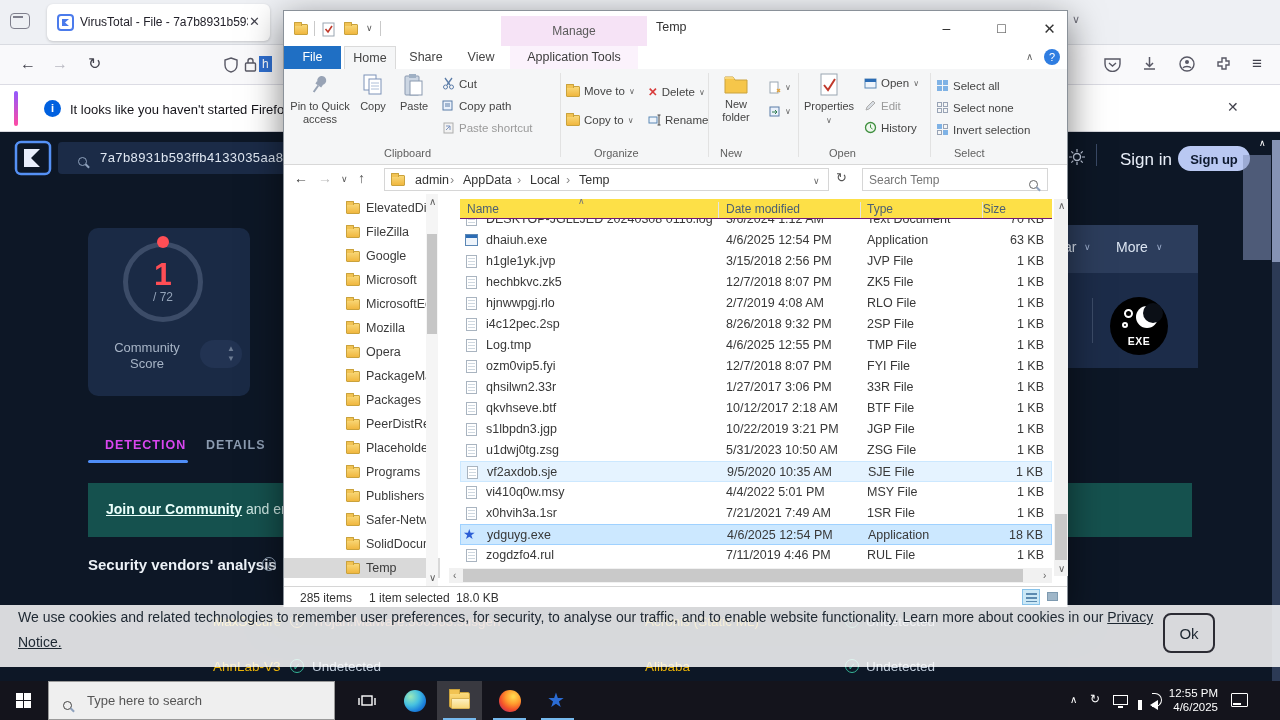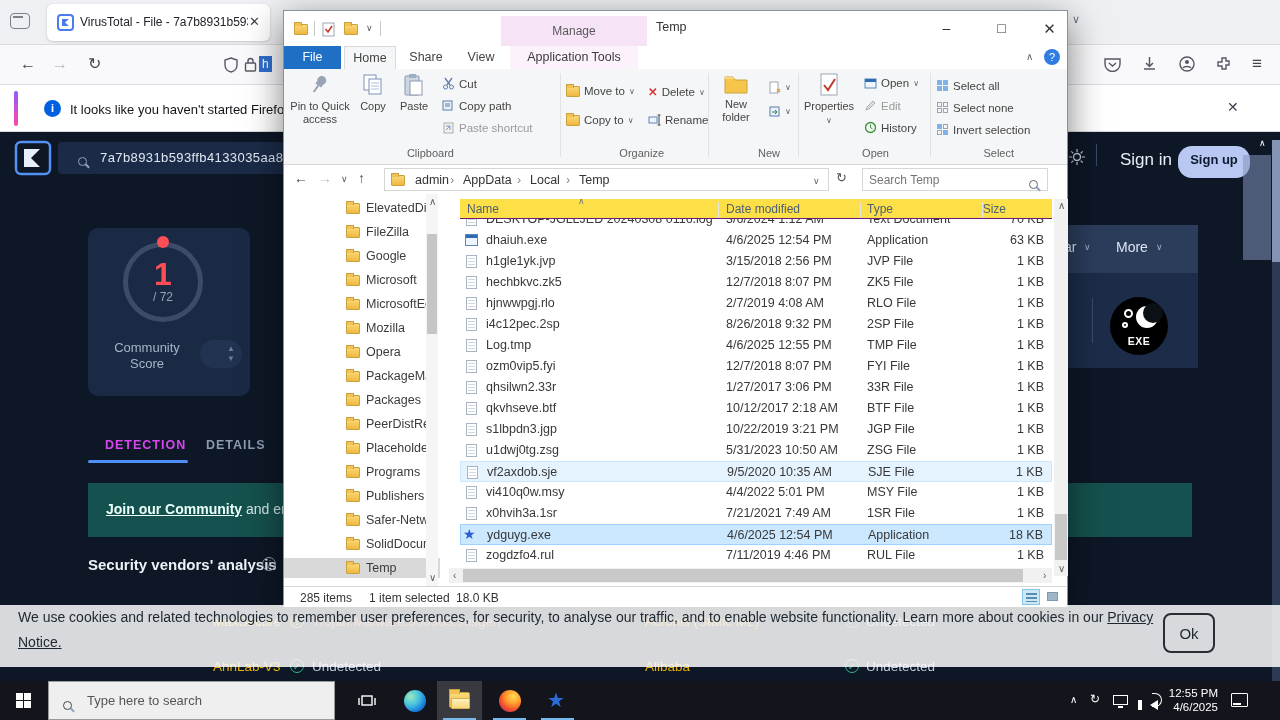--- a/index.html
+++ b/index.html
@@ -21,21 +21,21 @@
 .glyphbtn{color:#43434e;font-size:16px;line-height:16px}
 .dim{color:#b9b9c2}
 
 
 .vtpage{position:absolute;left:0;top:132px;width:1280px;height:549px;background:#0d1726}
 .vtlogo{position:absolute;left:14px;top:8px}
 .vtsearch{position:absolute;left:58px;top:10px;width:1010px;height:32px;background:#1b2b47;border-radius:4px}
 .hash{position:absolute;left:42px;top:8px;font-size:13px;letter-spacing:.4px;color:#dfe7f2;white-space:nowrap}
 .mag{display:inline-block;width:9px;height:9px;border:1.6px solid #8fa2bd;border-radius:50%;position:relative}
 .mag::after{content:"";position:absolute;width:5px;height:1.6px;background:#8fa2bd;transform:rotate(45deg);right:-4px;bottom:-2px}
-.signup{position:absolute;left:1178px;top:14px;width:72px;height:32px;background:#b9c8f2;border-radius:14px;color:#0e1a30;font-weight:bold;font-size:13px;text-align:center;line-height:27px}
+.signup{position:absolute;left:1178px;top:14px;width:72px;height:25px;background:#b9c8f2;border-radius:14px;color:#0e1a30;font-weight:bold;font-size:13px;text-align:center;line-height:27px}
 .scorecard{position:absolute;left:88px;top:96px;width:162px;height:168px;background:#1a2a45;border-radius:10px}
 .ring{position:absolute;left:35px;top:14px;width:80px;height:80px;border:5px solid #3c4c68;border-radius:50%}
 .reddot{position:absolute;left:69px;top:8px;width:12px;height:12px;border-radius:50%;background:#ff4e55}
 .scorenum{position:absolute;left:0;top:28px;width:150px;text-align:center;color:#ff4e55;font-size:32px;font-weight:bold}
 .scoreden{position:absolute;left:0;top:62px;width:150px;text-align:center;color:#93a3b8;font-size:12px}
 .commlabel{position:absolute;left:14px;top:112px;width:90px;color:#a7b4c6;font-size:13px;line-height:16px;text-align:center}
 .votepill{position:absolute;left:112px;top:112px;width:42px;height:28px;background:#223352;border-radius:14px}
 .votepill span{position:absolute;right:7px;color:#6c7b92;font-size:8px;line-height:8px}
 .vttab{position:absolute;font-size:12.5px;font-weight:bold;letter-spacing:1px}
 .tabuline{position:absolute;left:88px;top:328px;width:100px;height:3px;background:#4f8ef7;border-radius:2px}
@@ -71,21 +71,21 @@
 .managehdr{position:absolute;left:217px;top:5px;width:146px;height:30px;background:#f6e3f6;color:#5a5a5a;font-size:12px;text-align:center;line-height:30px}
 .wintitle{position:absolute;left:372px;top:9px;font-size:12.5px;color:#333}
 .wbtn{position:absolute;top:0;width:45px;height:35px;text-align:center;line-height:35px;font-size:14px;color:#333}
 .tabsrow{position:absolute;left:0;top:35px;width:783px;height:23px;background:#fff}
 .rtab{position:absolute;top:0;height:23px;font-size:12.5px;text-align:center;line-height:23px;color:#444}
 .rtab.file{background:#1f6fc4;color:#fff}
 .rtab.active{background:#f5f6f7;border:1px solid #dadada;border-bottom:none}
 .rtab.apptools{background:#fbf2fc;color:#3c3c3c}
 .ribbon{position:absolute;left:0;top:58px;width:783px;height:96px;background:#f5f6f7;border-bottom:1px solid #d8d8d8}
 .rsep{position:absolute;top:4px;width:1px;height:84px;background:#e2e2e2}
-.rgl{position:absolute;top:78px;font-size:11px;color:#5f5f5f;text-align:right}
+.rgl{position:absolute;top:78px;font-size:11px;color:#5f5f5f;text-align:left}
 .bigbtn{position:absolute;top:4px;text-align:center;font-size:11px;color:#444;line-height:13px}
 .smbtn{position:absolute;font-size:11.5px;color:#444;white-space:nowrap;display:flex;align-items:center;gap:4px}
 .smbtn.disabled{color:#9a9a9a}
 .chv{color:#666;font-size:8px}
 .addrrow{position:absolute;left:0;top:155px;width:783px;height:28px;background:#fff}
 .addrbox{position:absolute;left:100px;top:2px;width:445px;height:23px;border:1px solid #d6d6d6;background:#fff}
 .crumb{font-size:12.5px;color:#333}
 .searchbox{position:absolute;left:578px;top:2px;width:186px;height:23px;border:1px solid #d6d6d6;background:#fff}
 .navglyph{position:absolute;font-size:14px;color:#555;top:4px}
 .sidebar{position:absolute;left:0;top:183px;width:156px;height:392px;background:#fff;overflow:hidden}

